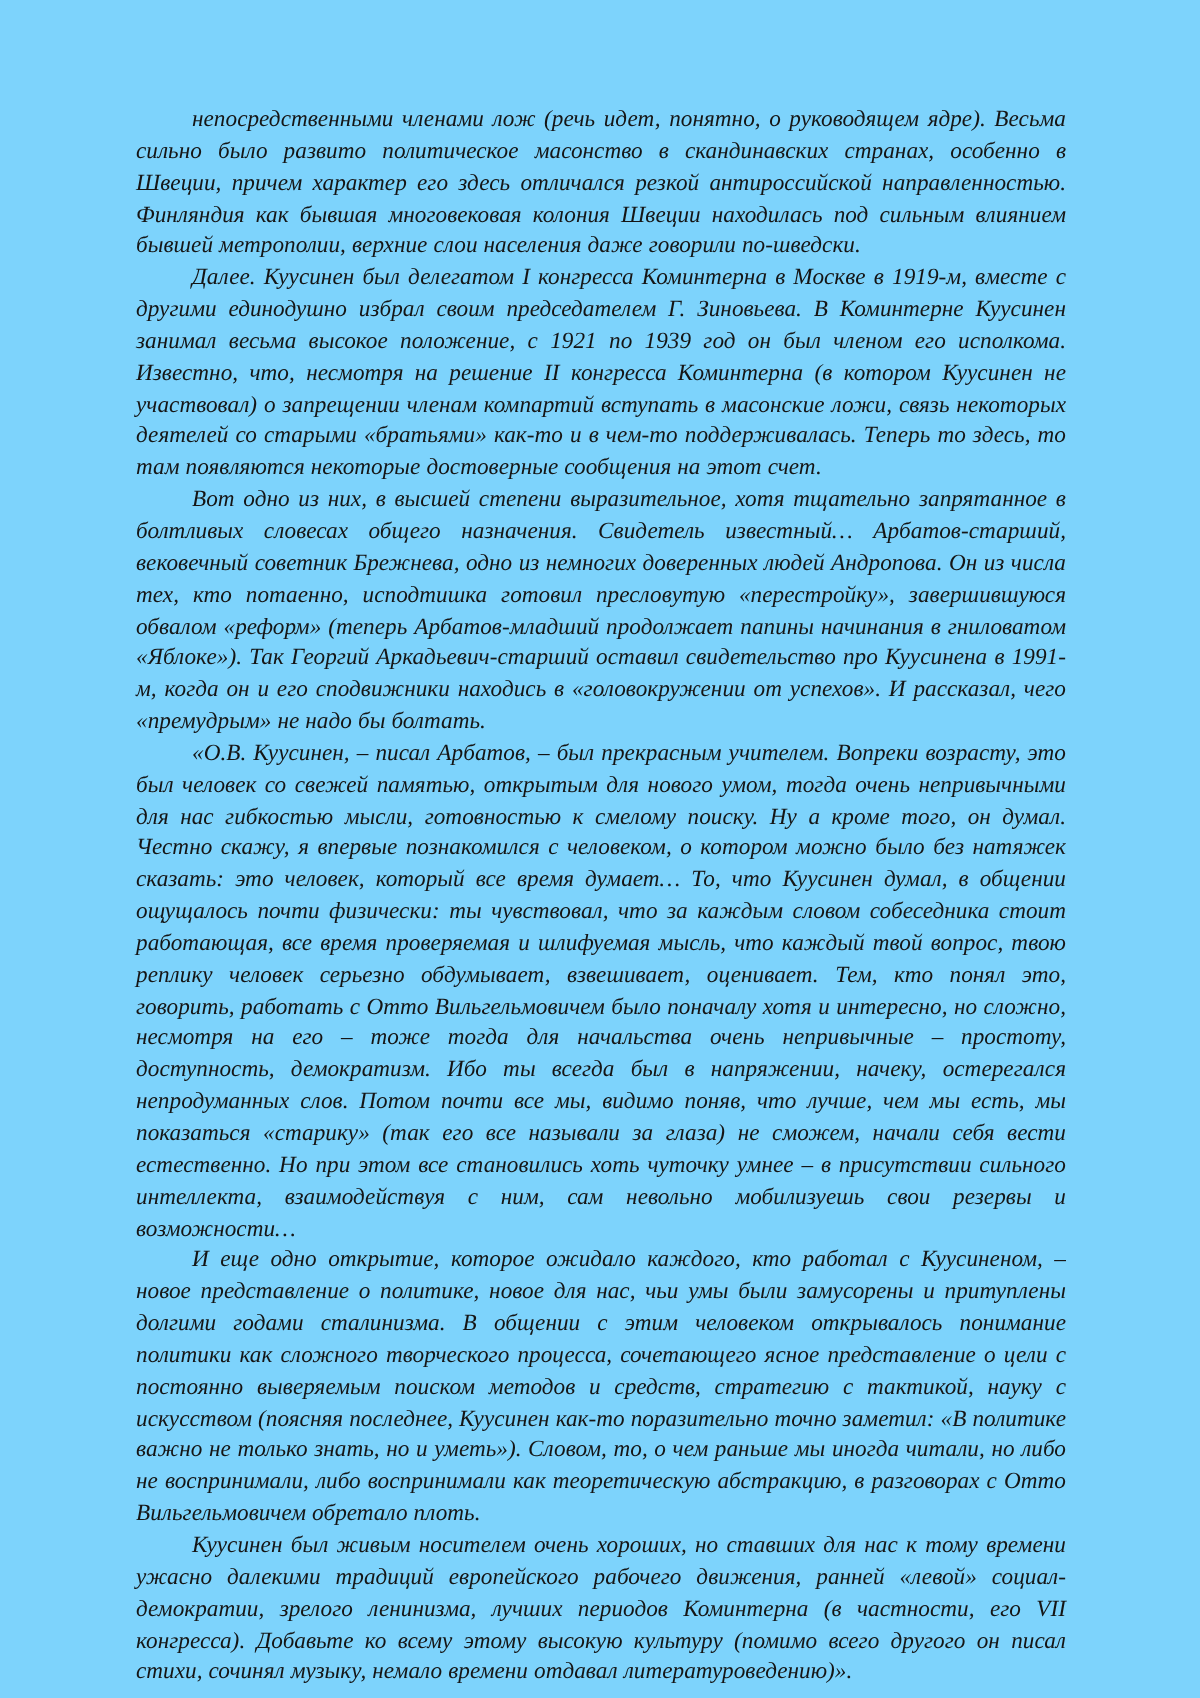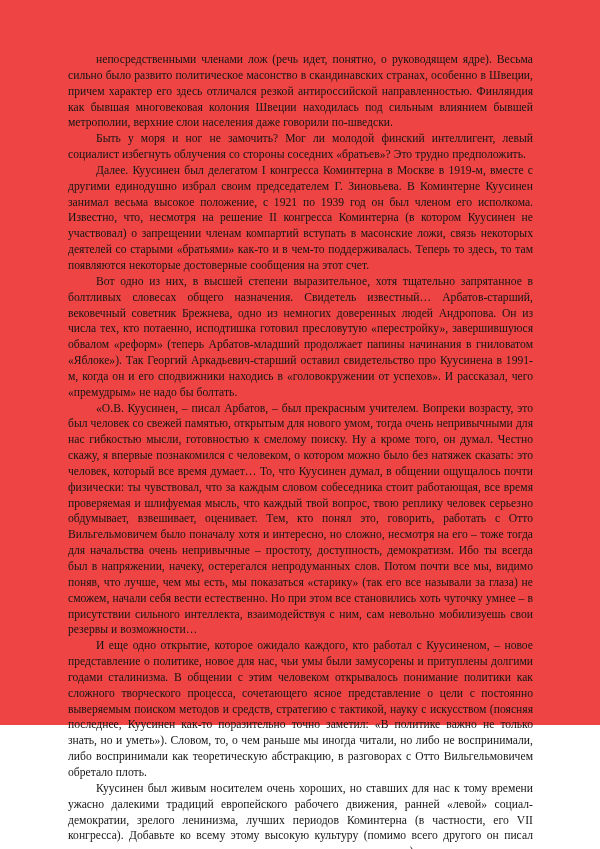--- a/index.html
+++ b/index.html
@@ -12,23 +12,24 @@
     width: 600px;
     height: 849px;
     overflow: hidden;
     font-family: "Liberation Serif", "DejaVu Serif", serif;
     color: #1a1a1a;
     -webkit-font-smoothing: antialiased;
   }
   .page {
     position: relative;
     width: 600px;
-    height: 725px;
-    background: #ef4444;
+    height: 849px;
+    background: #7dd3fc;
     box-sizing: border-box;
+    font-style: italic;
   }
   .text-column {
     position: absolute;
     left: 68px;
     top: 52px;
     width: 465px;
   }
   p.para {
     margin: 0;
     padding: 0;
@@ -42,21 +43,20 @@
     hyphens: none;
     color: #151515;
   }
 </style>
 </head>
 <body>
 
 <div class="page">
   <div class="text-column">
     <p class="para">непосредственными членами лож (речь идет, понятно, о руководящем ядре). Весьма сильно было развито политическое масонство в скандинавских странах, особенно в Швеции, причем характер его здесь отличался резкой антироссийской направленностью. Финляндия как бывшая многовековая колония Швеции находилась под сильным влиянием бывшей метрополии, верхние слои населения даже говорили по-шведски.</p>
-    <p class="para">Быть у моря и ног не замочить? Мог ли молодой финский интеллигент, левый социалист избегнуть облучения со стороны соседних «братьев»? Это трудно предположить.</p>
     <p class="para">Далее. Куусинен был делегатом I конгресса Коминтерна в Москве в 1919-м, вместе с другими единодушно избрал своим председателем Г. Зиновьева. В Коминтерне Куусинен занимал весьма высокое положение, с 1921 по 1939 год он был членом его исполкома. Известно, что, несмотря на решение II конгресса Коминтерна (в котором Куусинен не участвовал) о запрещении членам компартий вступать в масонские ложи, связь некоторых деятелей со старыми «братьями» как-то и в чем-то поддерживалась. Теперь то здесь, то там появляются некоторые достоверные сообщения на этот счет.</p>
     <p class="para">Вот одно из них, в высшей степени выразительное, хотя тщательно запрятанное в болтливых словесах общего назначения. Свидетель известный… Арбатов-старший, вековечный советник Брежнева, одно из немногих доверенных людей Андропова. Он из числа тех, кто потаенно, исподтишка готовил пресловутую «перестройку», завершившуюся обвалом «реформ» (теперь Арбатов-младший продолжает папины начинания в гниловатом «Яблоке»). Так Георгий Аркадьевич-старший оставил свидетельство про Куусинена в 1991-м, когда он и его сподвижники находись в «головокружении от успехов». И рассказал, чего «премудрым» не надо бы болтать.</p>
     <p class="para">«О.В. Куусинен, – писал Арбатов, – был прекрасным учителем. Вопреки возрасту, это был человек со свежей памятью, открытым для нового умом, тогда очень непривычными для нас гибкостью мысли, готовностью к смелому поиску. Ну а кроме того, он думал. Честно скажу, я впервые познакомился с человеком, о котором можно было без натяжек сказать: это человек, который все время думает… То, что Куусинен думал, в общении ощущалось почти физически: ты чувствовал, что за каждым словом собеседника стоит работающая, все время проверяемая и шлифуемая мысль, что каждый твой вопрос, твою реплику человек серьезно обдумывает, взвешивает, оценивает. Тем, кто понял это, говорить, работать с Отто Вильгельмовичем было поначалу хотя и интересно, но сложно, несмотря на его – тоже тогда для начальства очень непривычные – простоту, доступность, демократизм. Ибо ты всегда был в напряжении, начеку, остерегался непродуманных слов. Потом почти все мы, видимо поняв, что лучше, чем мы есть, мы показаться «старику» (так его все называли за глаза) не сможем, начали себя вести естественно. Но при этом все становились хоть чуточку умнее – в присутствии сильного интеллекта, взаимодействуя с ним, сам невольно мобилизуешь свои резервы и возможности…</p>
     <p class="para">И еще одно открытие, которое ожидало каждого, кто работал с Куусиненом, – новое представление о политике, новое для нас, чьи умы были замусорены и притуплены долгими годами сталинизма. В общении с этим человеком открывалось понимание политики как сложного творческого процесса, сочетающего ясное представление о цели с постоянно выверяемым поиском методов и средств, стратегию с тактикой, науку с искусством (поясняя последнее, Куусинен как-то поразительно точно заметил: «В политике важно не только знать, но и уметь»). Словом, то, о чем раньше мы иногда читали, но либо не воспринимали, либо воспринимали как теоретическую абстракцию, в разговорах с Отто Вильгельмовичем обретало плоть.</p>
     <p class="para">Куусинен был живым носителем очень хороших, но ставших для нас к тому времени ужасно далекими традиций европейского рабочего движения, ранней «левой» социал-демократии, зрелого ленинизма, лучших периодов Коминтерна (в частности, его VII конгресса). Добавьте ко всему этому высокую культуру (помимо всего другого он писал стихи, сочинял музыку, немало времени отдавал литературоведению)».</p>
 
   </div>
 </div>
 
 </body></html>

